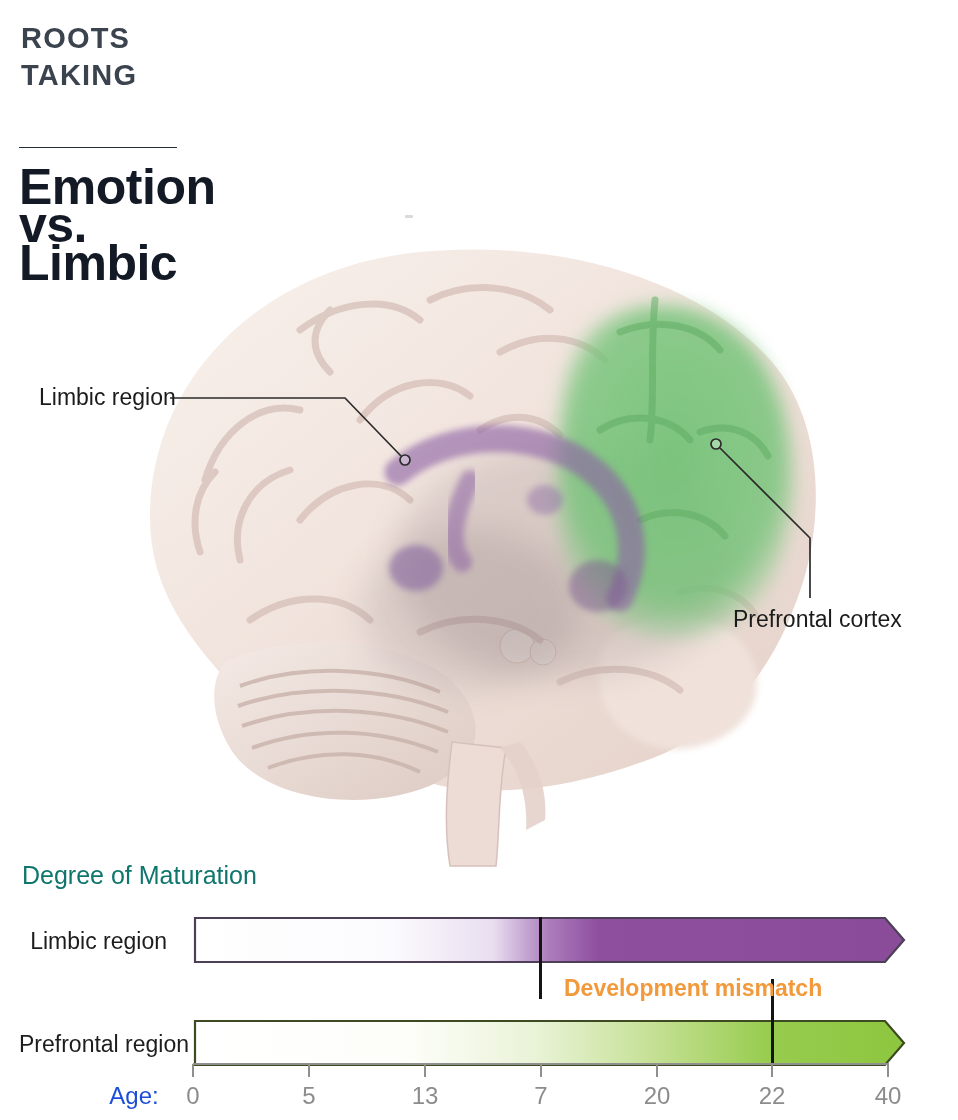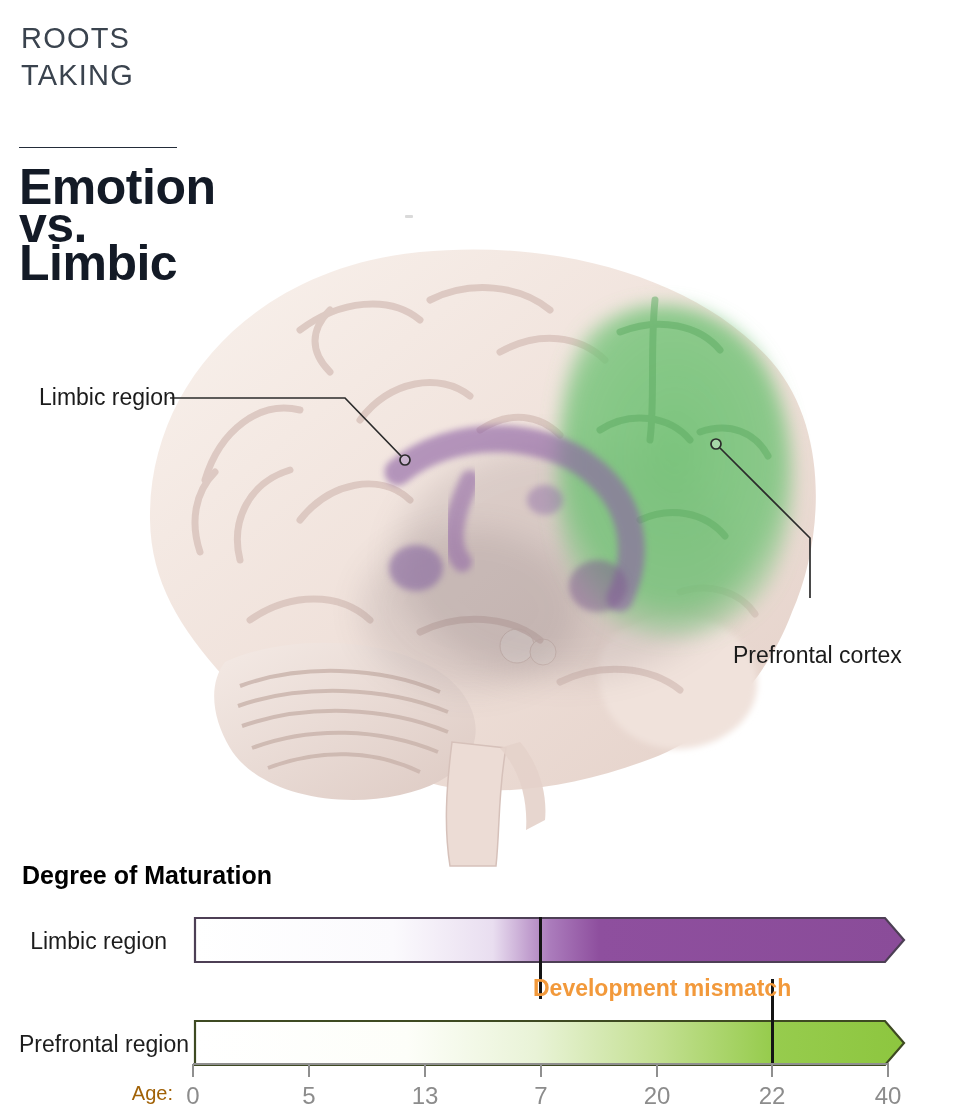--- a/index.html
+++ b/index.html
@@ -2,47 +2,47 @@
 <html><head>
 <meta charset="utf-8">
 <style>
   html,body{margin:0;padding:0;background:#ffffff;}
   body{width:958px;height:1120px;position:relative;overflow:hidden;
        font-family:"Liberation Sans","DejaVu Sans",sans-serif;color:#1d1d1d;}
   .abs{position:absolute;}
 
   
   .kicker{left:21px;top:20px;font-size:29px;line-height:37px;letter-spacing:1.2px;
-          color:#3a434e;font-weight:400;}
+          color:#3a434e;font-weight:700;}
   .title-divider{left:19px;top:147px;width:158px;border-top:1.6px solid #232c39;}
   .main-title{left:19px;top:168px;font-size:50px;line-height:38px;font-weight:700;
               color:#131a26;letter-spacing:-0.5px;}
 
   
   .stray{left:405px;top:215px;width:8px;height:3px;background:#cacaca;opacity:.7;border-radius:1px;}
 
   
   .brain-label{font-size:23px;color:#1b1b1b;white-space:nowrap;}
   .limbic-label{left:39px;top:384px;}
-  .prefrontal-label{left:733px;top:606px;margin-top:36px;}
-
-  
-  .chart-title{left:22px;top:861px;font-size:25px;font-weight:700;color:#000000;}
+  .prefrontal-label{left:733px;top:606px;}
+
+  
+  .chart-title{left:22px;top:861px;font-size:25px;font-weight:400;color:#0f766e;}
   .row-label{font-size:23px;color:#1d1d1d;width:148px;text-align:right;white-space:nowrap;}
   .limbic-row-label{left:19px;top:928px;}
   .prefrontal-row-label{left:19px;top:1031px;}
   .bar-svg{left:193px;}
   .marker-line{width:3px;background:#141414;}
   .marker-15{left:539px;top:917px;height:82px;}
   .marker-25{left:771px;top:979px;height:86px;}
-  .annotation{left:533px;top:975px;font-size:23px;font-weight:700;color:#f2993b;white-space:nowrap;text-align:right;}
+  .annotation{left:564px;top:975px;font-size:23px;font-weight:700;color:#f2993b;white-space:nowrap;text-align:right;}
   .axis-line{left:193px;top:1063px;width:696px;height:2px;background:#8f8f8f;}
   .tick{width:2px;height:13px;background:#8f8f8f;top:1064px;}
   .tick-label{top:1082px;width:60px;text-align:center;font-size:24px;color:#8c8c8c;}
-  .age-label{left:95px;top:1082px;width:78px;text-align:right;font-size:20px;color:#a16207;}
+  .age-label{left:95px;top:1082px;width:78px;text-align:center;font-size:24px;color:#1d4ed8;}
 </style>
 </head>
 <body>
 
 <div class="abs kicker">
   <div>ROOTS</div>
   <div>TAKING</div>
 </div>
 <div class="abs title-divider"></div>
 <div class="abs main-title">

